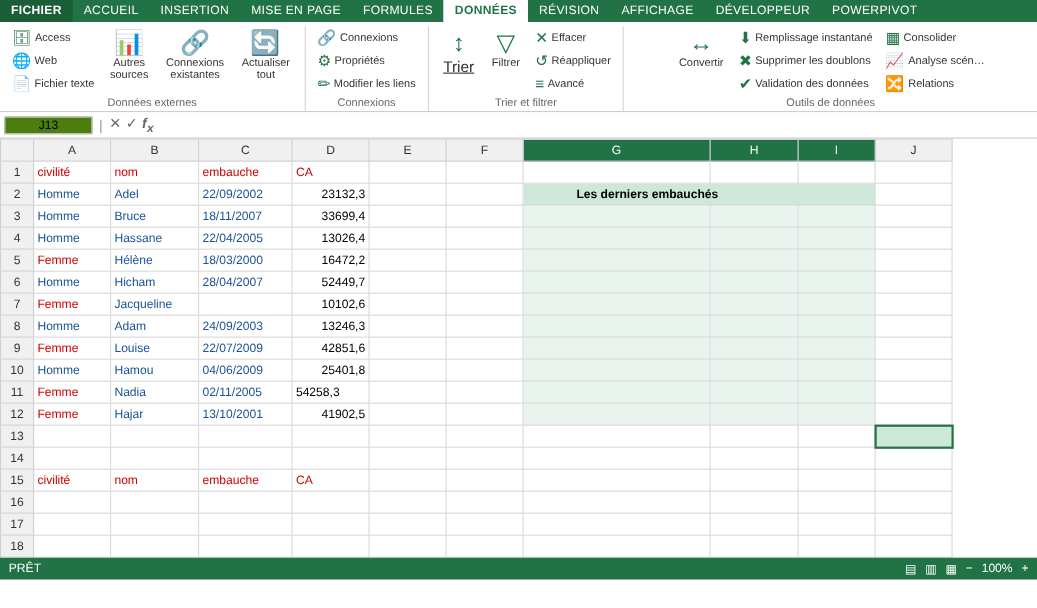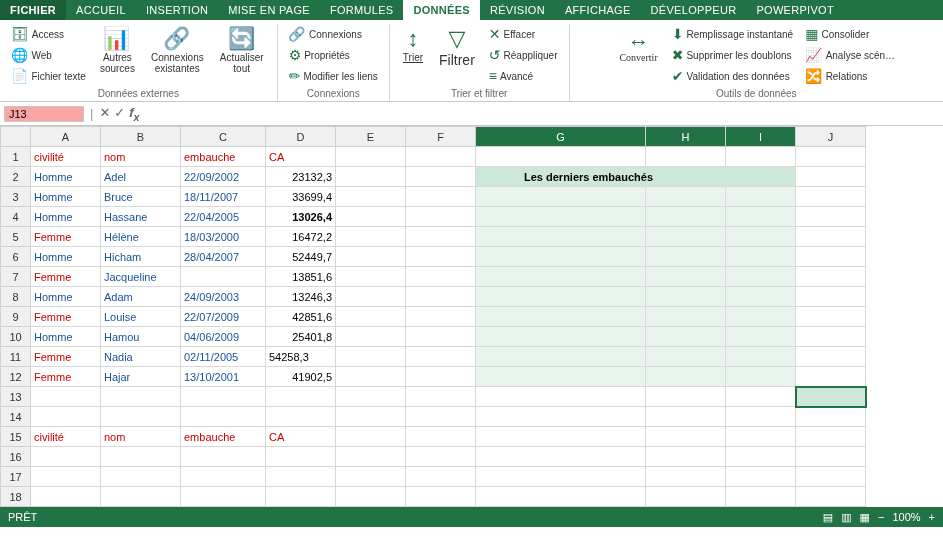--- a/index.html
+++ b/index.html
@@ -96,22 +96,22 @@
       background: #fff;
       padding: 1px 0;
       height: 24px;
     }
     .cell-ref {
       width: 80px;
       border: 1px solid #c8c8c8;
       margin: 1px 4px;
       padding: 1px 4px;
       font-size: 11px;
-      text-align: left;
-      background: #fca5a5;
+      text-align: center;
+      background: #4d7c0f;
     }
     .formula-divider { color: #999; font-size: 13px; margin: 0 2px; }
     .formula-icons { display: flex; gap: 4px; margin: 0 4px; color: #666; font-size: 13px; cursor: pointer; }
     .formula-input { flex: 1; border: none; outline: none; font-size: 11px; padding: 0 4px; }
 
     
     .spreadsheet { overflow: auto; width: 100%; }
     table { border-collapse: collapse; table-layout: fixed; }
     .col-header-row th {
       background: #f0f0f0;
@@ -242,27 +242,27 @@
         </div>
       </div>
       <div class="ribbon-group-label">Connexions</div>
     </div>
 
     <div class="ribbon-group" style="min-width:140px;">
       <div class="ribbon-group-content">
         <div class="ribbon-col">
           <button class="ribbon-big-btn" style="min-width:34px;">
             <span class="icon" style="font-size:22px; color:#217346;">↕</span>
-            <span style="font-size:10px;text-decoration:underline;">Trier</span>
+            <span style="font-size:14px;text-decoration:underline;">Trier</span>
           </button>
         </div>
         <div class="ribbon-col">
           <button class="ribbon-big-btn" style="min-width:34px;">
             <span class="icon" style="font-size:22px; color:#217346;">▽</span>
-            <span style="font-size:14px;">Filtrer</span>
+            <span style="font-size:10px;">Filtrer</span>
           </button>
         </div>
         <div class="ribbon-col">
           <button class="ribbon-btn-small">
             <span class="icon-sm">✕</span>
             <span>Effacer</span>
           </button>
           <button class="ribbon-btn-small">
             <span class="icon-sm">↺</span>
             <span>Réappliquer</span>
@@ -274,21 +274,21 @@
         </div>
       </div>
       <div class="ribbon-group-label">Trier et filtrer</div>
     </div>
 
     <div class="ribbon-group" style="min-width:260px; flex:1;">
       <div class="ribbon-group-content">
         <div class="ribbon-col">
           <button class="ribbon-big-btn" style="min-width:44px;">
             <span class="icon" style="font-size:22px;">↔</span>
-            <span style="font-size:10px;font-family:Liberation Serif, serif;">Convertir</span>
+            <span style="font-size:10px;">Convertir</span>
           </button>
         </div>
         <div class="ribbon-col">
           <button class="ribbon-btn-small">
             <span class="icon-sm">⬇</span>
             <span>Remplissage instantané</span>
           </button>
           <button class="ribbon-btn-small">
             <span class="icon-sm">✖</span>
             <span>Supprimer les doublons</span>
@@ -399,21 +399,21 @@
       <td style="background:#e8f4ed;"></td>
       <td style="background:#e8f4ed;"></td>
       <td></td>
     </tr>
 
     <tr>
       <td class="row-num">4</td>
       <td style="color:#1a5296;">Homme</td>
       <td style="color:#1a5296;">Hassane</td>
       <td style="color:#1a5296;">22/04/2005</td>
-      <td style="text-align:right;font-weight:bold;">13026,4</td>
+      <td style="text-align:right;">13026,4</td>
       <td></td>
       <td></td>
       <td style="background:#e8f4ed;"></td>
       <td style="background:#e8f4ed;"></td>
       <td style="background:#e8f4ed;"></td>
       <td></td>
     </tr>
 
     <tr>
       <td class="row-num">5</td>
@@ -441,21 +441,21 @@
       <td style="background:#e8f4ed;"></td>
       <td style="background:#e8f4ed;"></td>
       <td></td>
     </tr>
 
     <tr>
       <td class="row-num">7</td>
       <td style="color:#c00;">Femme</td>
       <td style="color:#1a5296;">Jacqueline</td>
       <td style="color:#1a5296;"></td>
-      <td style="text-align:right;">13851,6</td>
+      <td style="text-align:right;">10102,6</td>
       <td></td>
       <td></td>
       <td style="background:#e8f4ed;"></td>
       <td style="background:#e8f4ed;"></td>
       <td style="background:#e8f4ed;"></td>
       <td></td>
     </tr>
 
     <tr>
       <td class="row-num">8</td>

